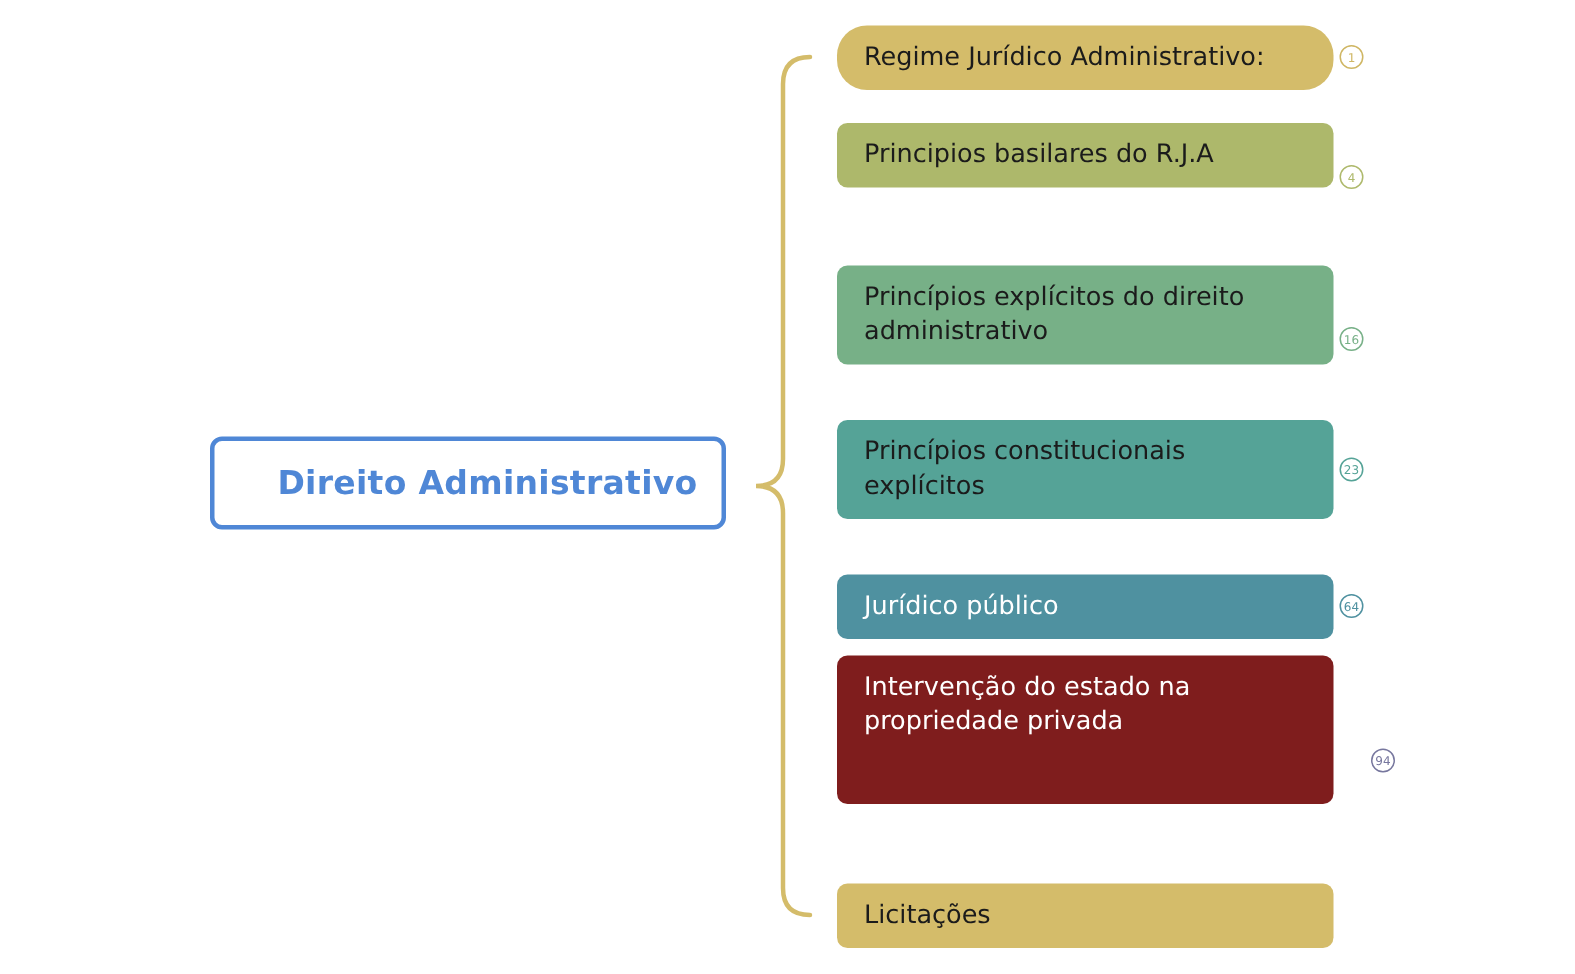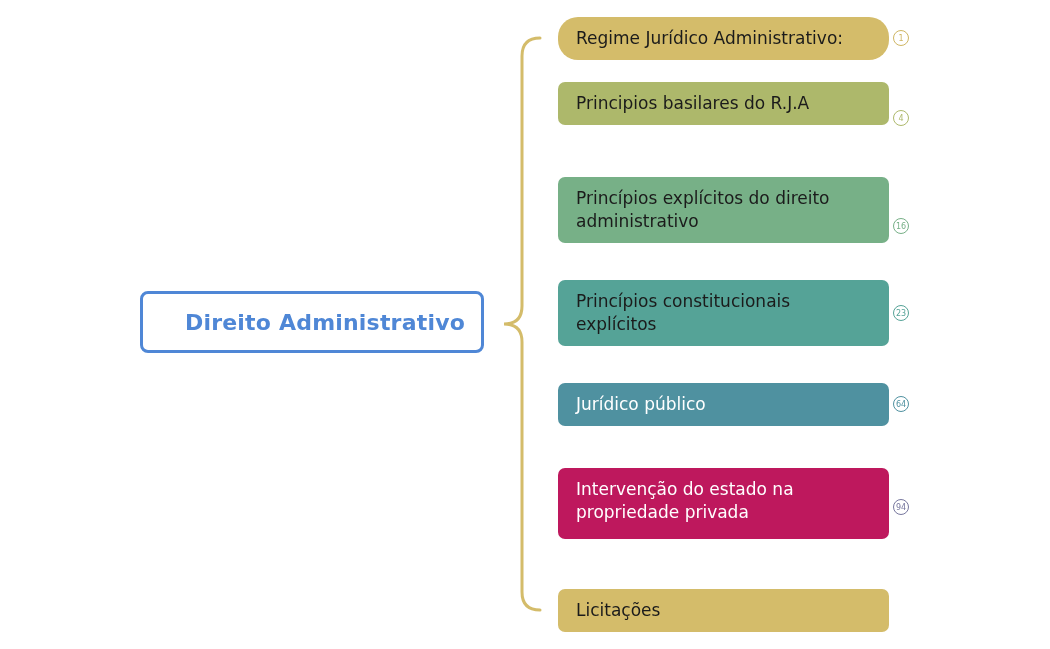--- a/index.html
+++ b/index.html
@@ -111,22 +111,22 @@
   <span>23</span>
 </div>
 
 <div class="topic light-text" style="top:383px;height:43px;background:#4f91a0;">
   <span>Jurídico público</span>
 </div>
 <div class="badge" style="top:396px;border-color:#4f91a0;color:#4f91a0;">
   <span>64</span>
 </div>
 
-<div class="topic light-text" style="top:468px;height:71px;background:#be185d;">
+<div class="topic light-text" style="top:437px;height:99px;background:#7f1d1d;">
   <span>Intervenção do estado na propriedade privada</span>
 </div>
-<div class="badge" style="top:499px;border-color:#77779e;color:#77779e;">
+<div class="badge" style="top:499px;border-color:#77779e;color:#77779e;margin-left:21px;">
   <span>94</span>
 </div>
 
 <div class="topic" style="top:589px;height:43px;background:#d4bc6a;">
   <span>Licitações</span>
 </div>
 
 </body></html>

